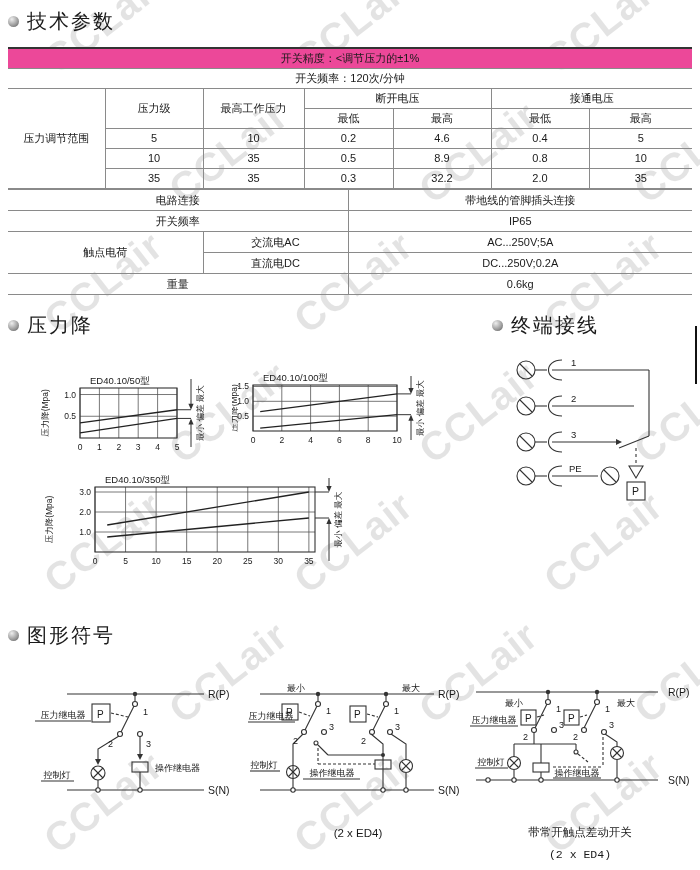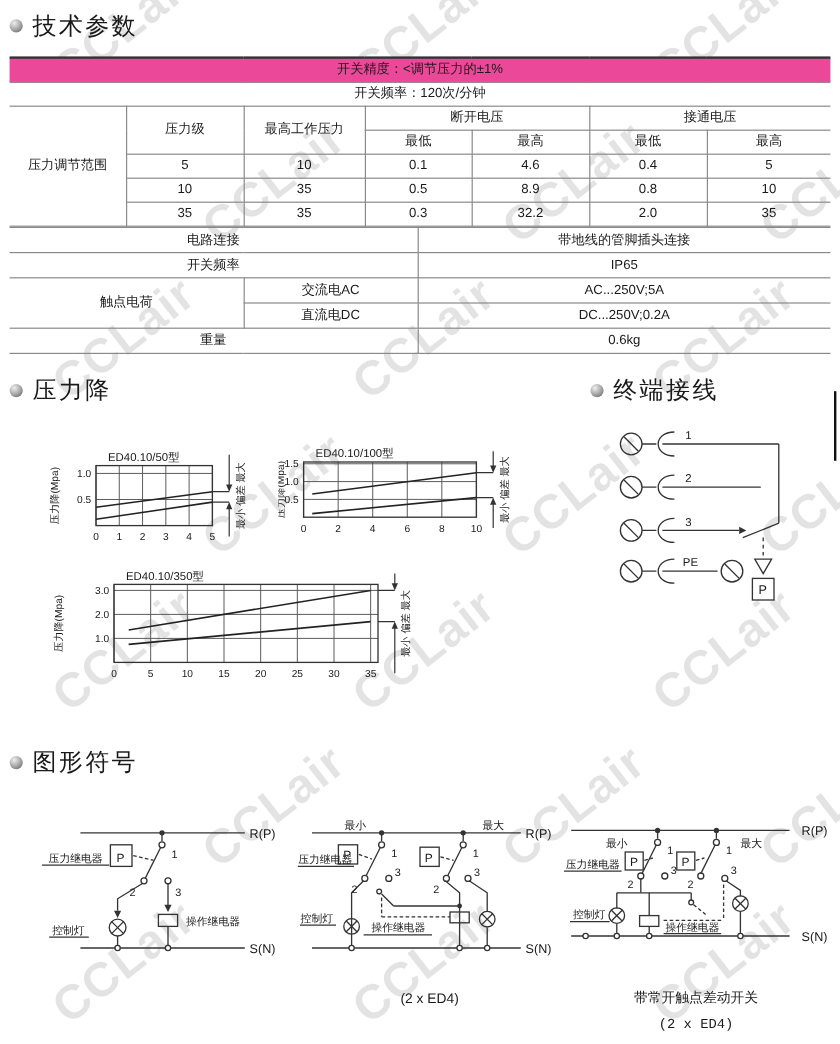--- a/index.html
+++ b/index.html
@@ -88,21 +88,21 @@
       </tr>
       <tr>
         <td>最低</td>
         <td>最高</td>
         <td>最低</td>
         <td>最高</td>
       </tr>
       <tr>
         <td>5</td>
             <td>10</td>
-            <td>0.1</td>
+            <td>0.2</td>
             <td>4.6</td>
             <td>0.4</td>
             <td>5</td>
       </tr>
       <tr>
         <td>10</td>
             <td>35</td>
             <td>0.5</td>
             <td>8.9</td>
             <td>0.8</td>

